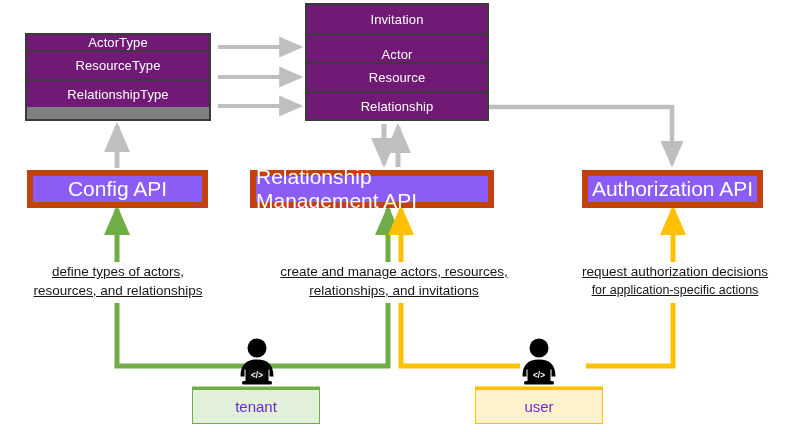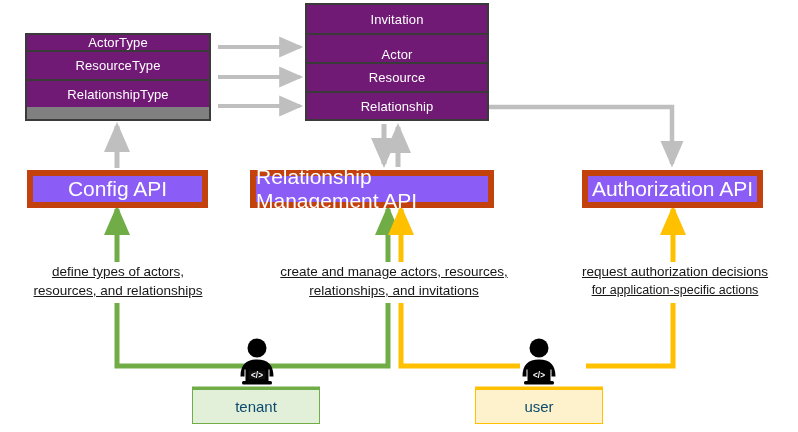--- a/index.html
+++ b/index.html
@@ -66,21 +66,21 @@
   .caption .l2 { font-size: 12.5px; }
 
   
   .chip {
     position: absolute;
     box-sizing: border-box;
     display: flex;
     align-items: center;
     justify-content: center;
     font-size: 15px;
-    color: #0c4a6e;
+    color: #6d28d9;
   }
   .chip.tenant {
     background: #e2efd9;
     border: 1px solid #70ad47;
   }
   .chip.user {
     background: #fdf2cc;
     border: 1px solid #ffc000;
     justify-content: center;
   }

